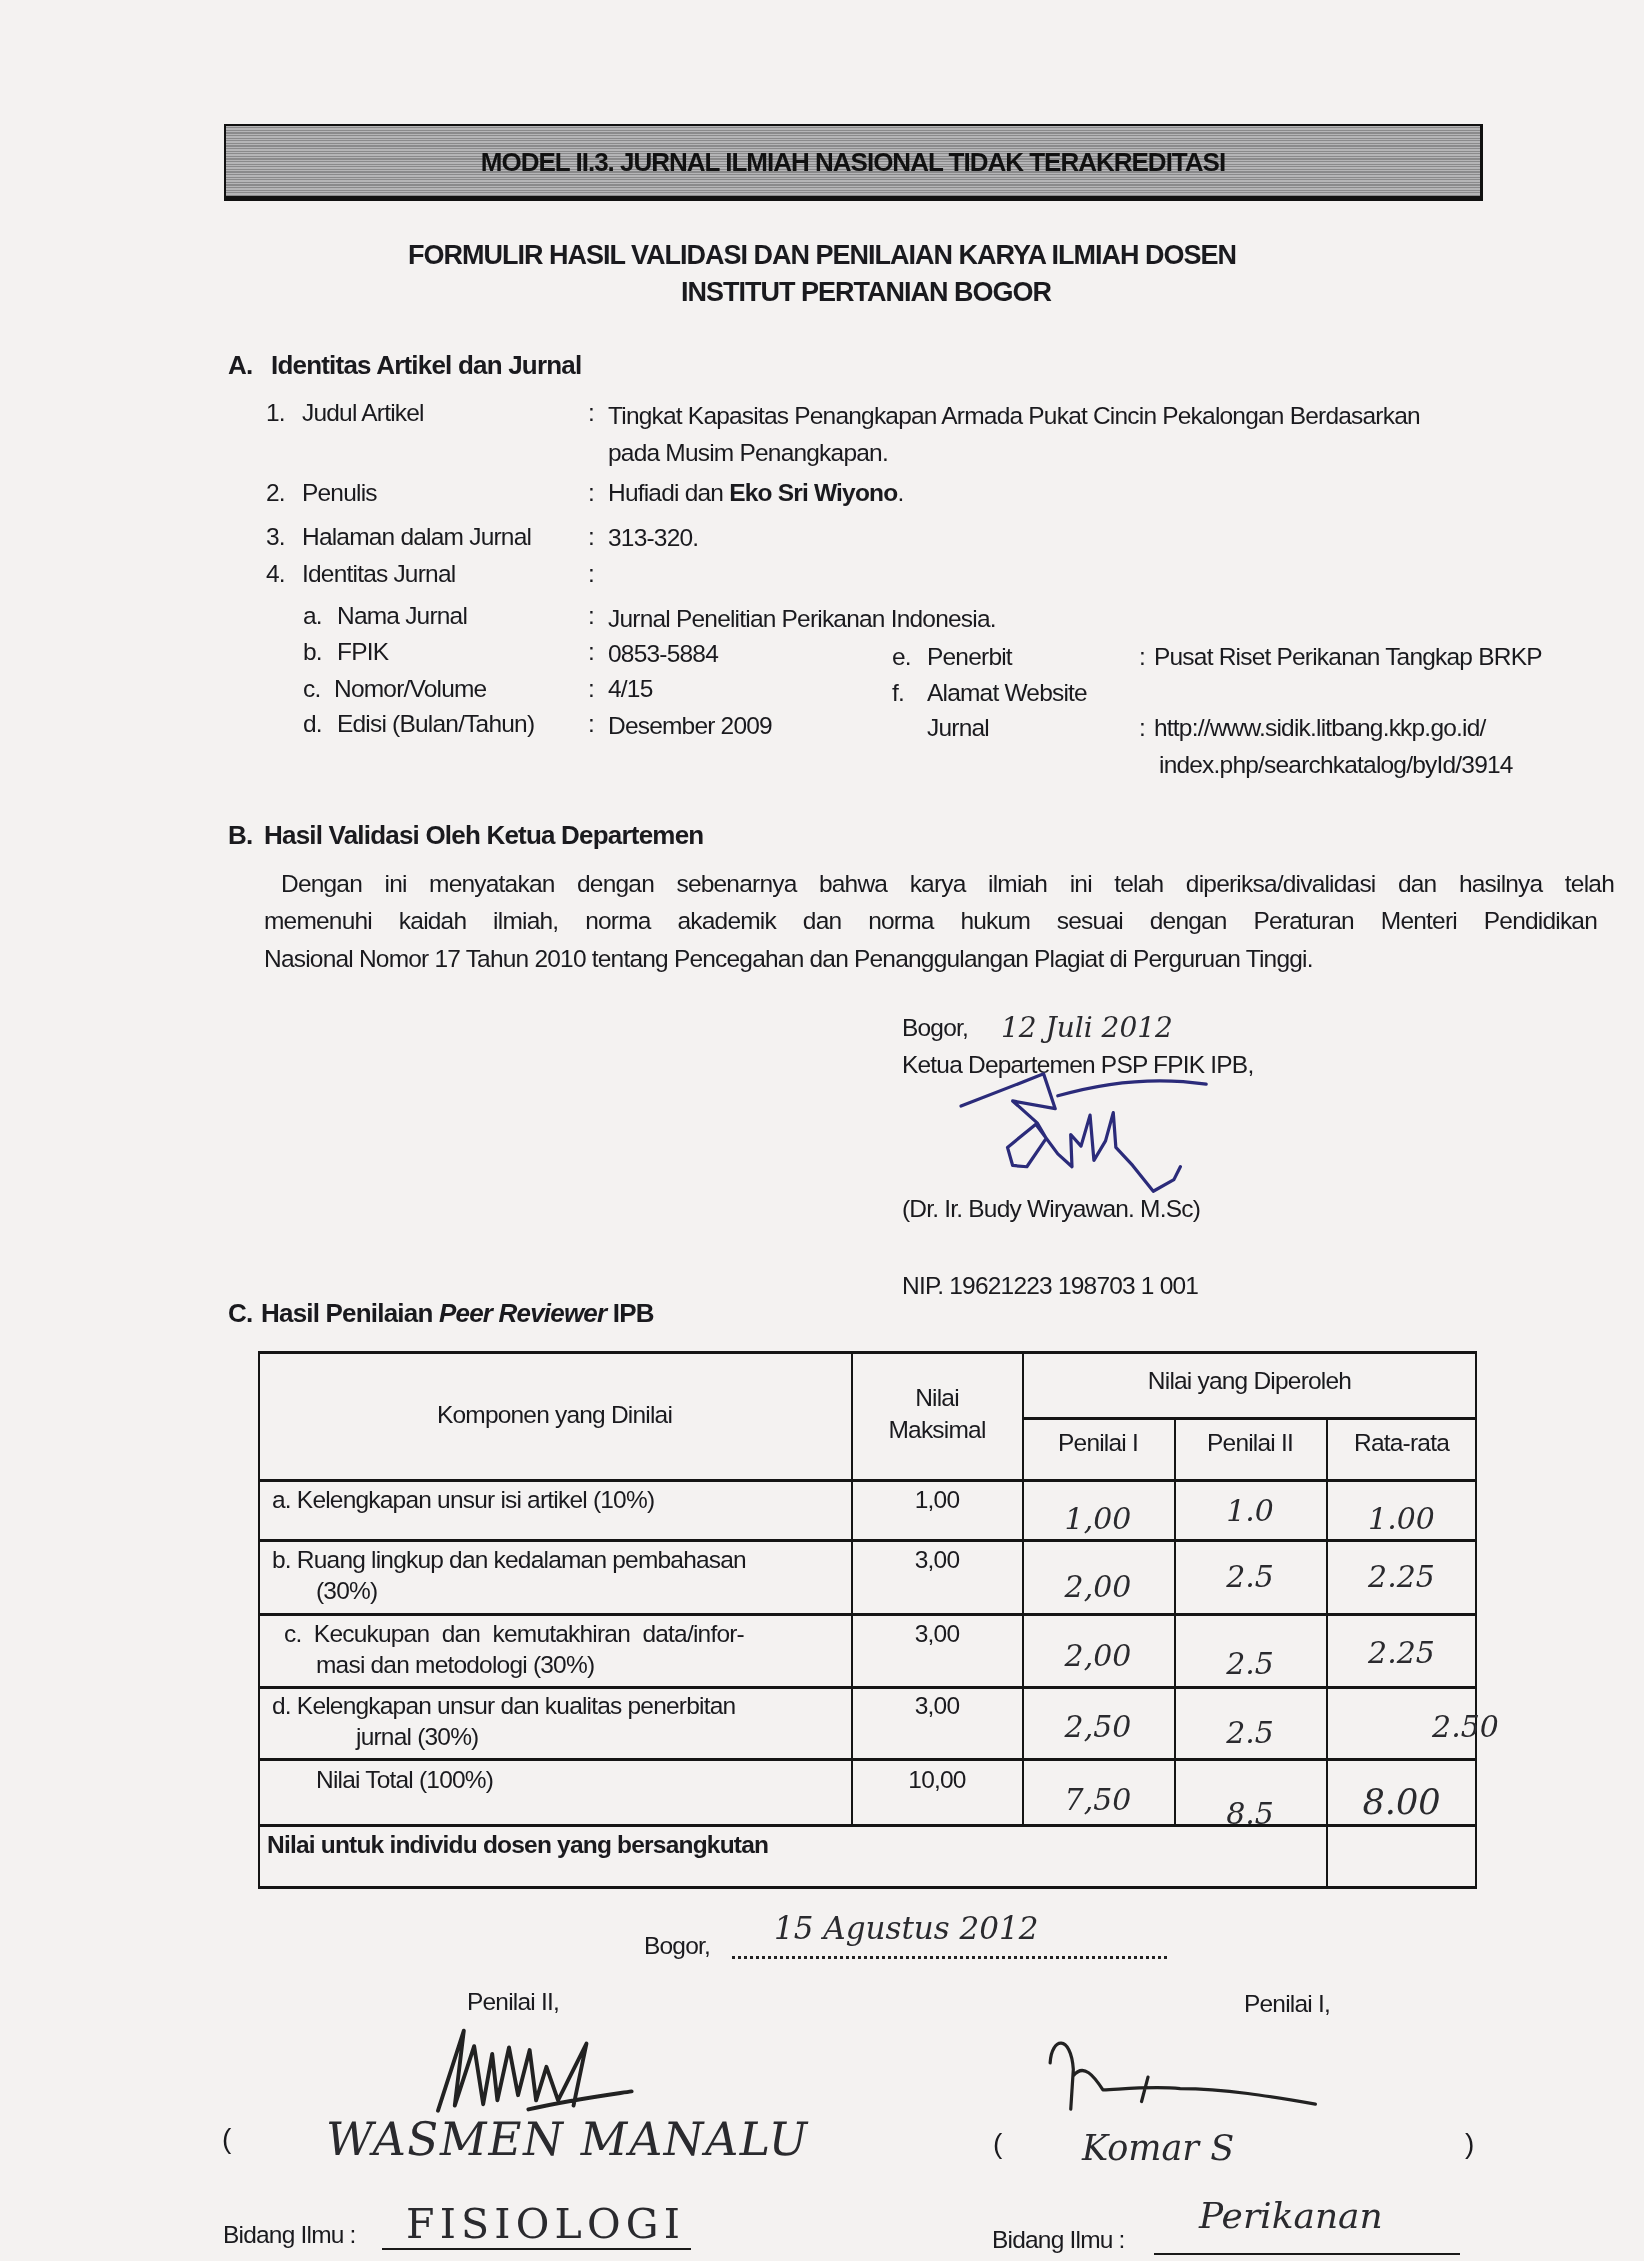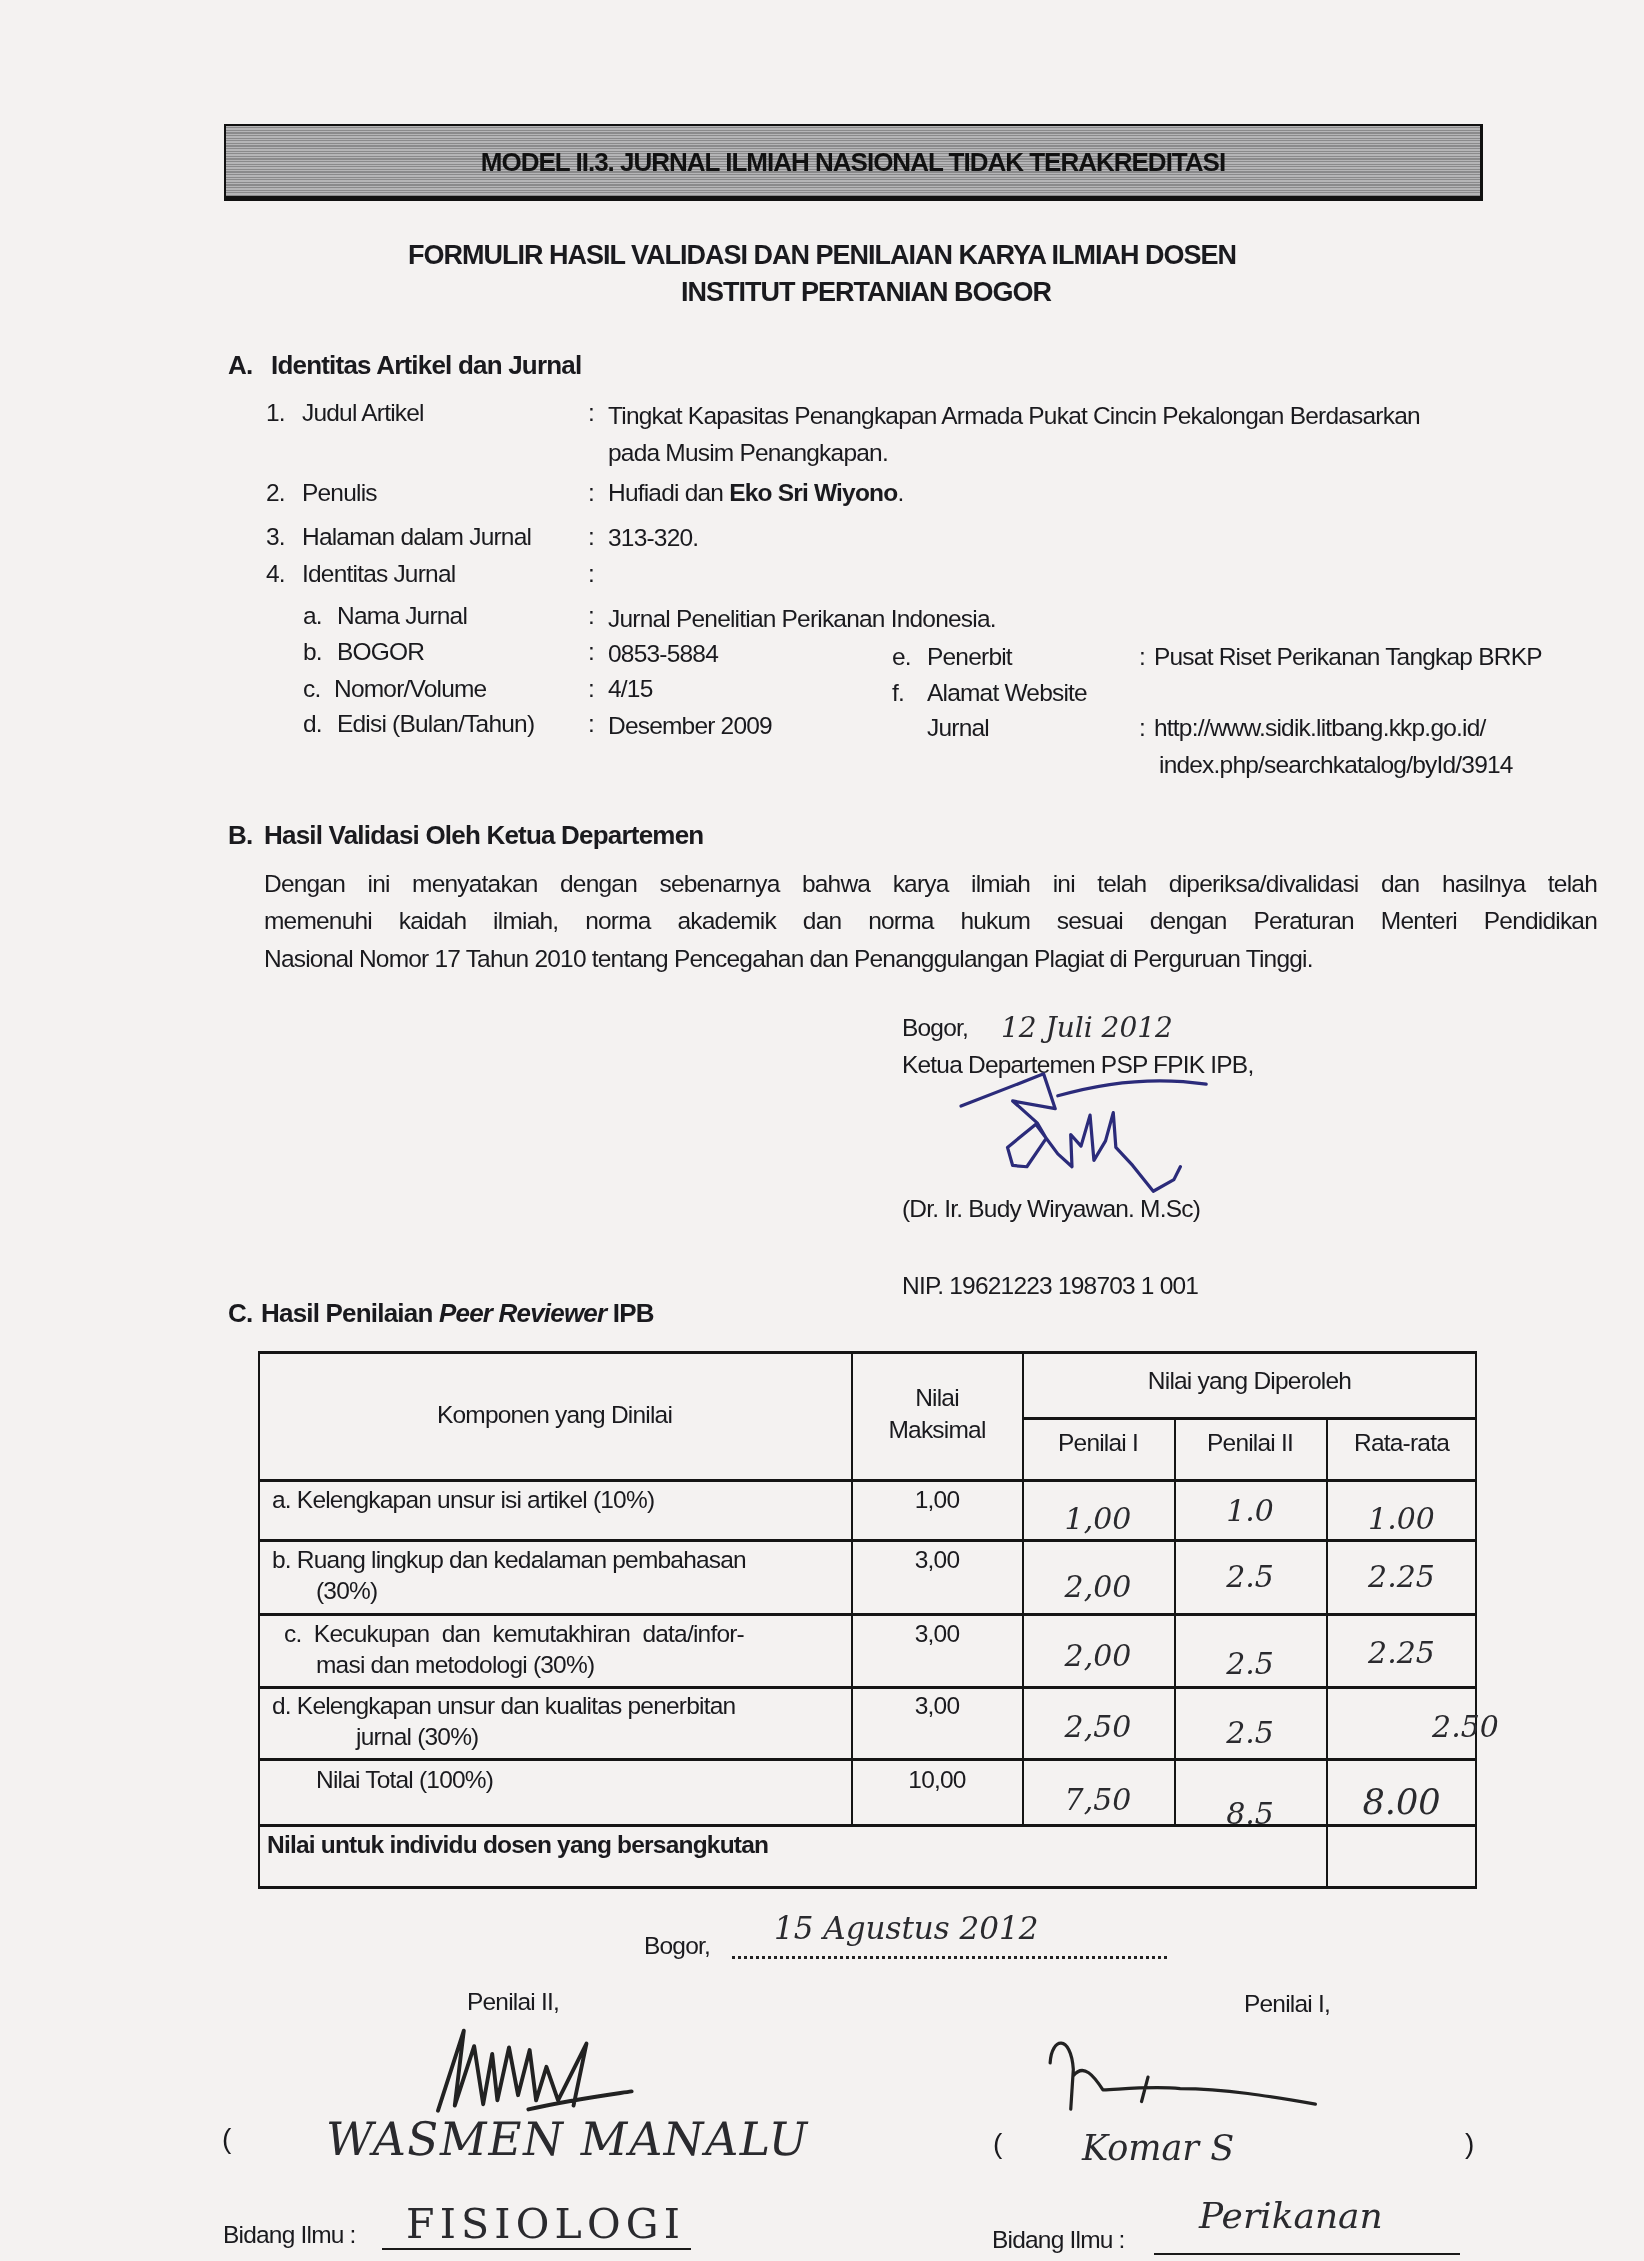--- a/index.html
+++ b/index.html
@@ -68,21 +68,21 @@
   <div class="abs t" style="left:266px; top:562px;">4.</div>
   <div class="abs t" style="left:302px; top:562px;">Identitas Jurnal</div>
   <div class="abs t" style="left:588px; top:562px;">:</div>
 
   <div class="abs t" style="left:303px; top:604px;">a.</div>
   <div class="abs t" style="left:337px; top:604px;">Nama Jurnal</div>
   <div class="abs t" style="left:588px; top:604px;">:</div>
   <div class="abs t" style="left:608px; top:607px;">Jurnal Penelitian Perikanan Indonesia.</div>
 
   <div class="abs t" style="left:303px; top:640px;">b.</div>
-  <div class="abs t" style="left:337px; top:640px;">BOGOR</div>
+  <div class="abs t" style="left:337px; top:640px;">FPIK</div>
   <div class="abs t" style="left:588px; top:640px;">:</div>
   <div class="abs t" style="left:608px; top:642px;">0853-5884</div>
 
   <div class="abs t" style="left:303px; top:677px;">c.</div>
   <div class="abs t" style="left:334px; top:677px;">Nomor/Volume</div>
   <div class="abs t" style="left:588px; top:677px;">:</div>
   <div class="abs t" style="left:608px; top:677px;">4/15</div>
 
   <div class="abs t" style="left:303px; top:712px;">d.</div>
   <div class="abs t" style="left:337px; top:712px;">Edisi (Bulan/Tahun)</div>
@@ -97,21 +97,21 @@
   <div class="abs t" style="left:892px; top:681px;">f.</div>
   <div class="abs t" style="left:927px; top:681px;">Alamat Website</div>
   <div class="abs t" style="left:927px; top:716px;">Jurnal</div>
   <div class="abs t" style="left:1139px; top:716px;">:</div>
   <div class="abs t" style="left:1154px; top:716px;">http://www.sidik.litbang.kkp.go.id/</div>
   <div class="abs t" style="left:1159px; top:753px;">index.php/searchkatalog/byId/3914</div>
 </div>
 
 <div class="abs sec" style="left:228px; top:820px;">B.</div>
 <div class="abs sec" style="left:264px; top:820px;">Hasil Validasi Oleh Ketua Departemen</div>
-<div class="abs t" style="left:264px; top:872px; width:1333px; text-align:justify; text-align-last:justify;">Dengan ini menyatakan dengan sebenarnya bahwa karya ilmiah ini telah diperiksa/divalidasi dan hasilnya telah</div>
+<div class="abs t" style="left:281px; top:872px; width:1333px; text-align:justify; text-align-last:justify;">Dengan ini menyatakan dengan sebenarnya bahwa karya ilmiah ini telah diperiksa/divalidasi dan hasilnya telah</div>
 <div class="abs t" style="left:264px; top:909px; width:1333px; text-align:justify; text-align-last:justify; white-space:normal;">memenuhi kaidah ilmiah, norma akademik dan norma hukum sesuai dengan Peraturan Menteri Pendidikan</div>
 <div class="abs t" style="left:264px; top:947px;">Nasional Nomor 17 Tahun 2010 tentang Pencegahan dan Penanggulangan Plagiat di Perguruan Tinggi.</div>
 
 <div class="abs t" style="left:902px; top:1016px;">Bogor,</div>
 <div class="abs hw" style="left:1001px; top:1011px; font-size:28px;">12 Juli 2012</div>
 <div class="abs t" style="left:902px; top:1053px;">Ketua Departemen PSP FPIK IPB,</div>
 
 <svg class="sig" style="left:961px; top:1070px;" width="271" height="129" viewBox="0 0 420 200">
   <path d="M0,56 L128,6 L146,60 L80,48 L118,82 L132,106 L102,150 L80,148 L72,120 L116,84 L150,130 L172,150 L170,100 L186,118 L200,70 L206,140 L224,110 L236,66 L240,120 L266,148 L298,188 L330,170 L340,150 M150,40 C220,20 300,10 380,22" stroke="#2b2b7a" stroke-width="5" fill="none" stroke-linecap="round" stroke-linejoin="round"></path>
 </svg>

